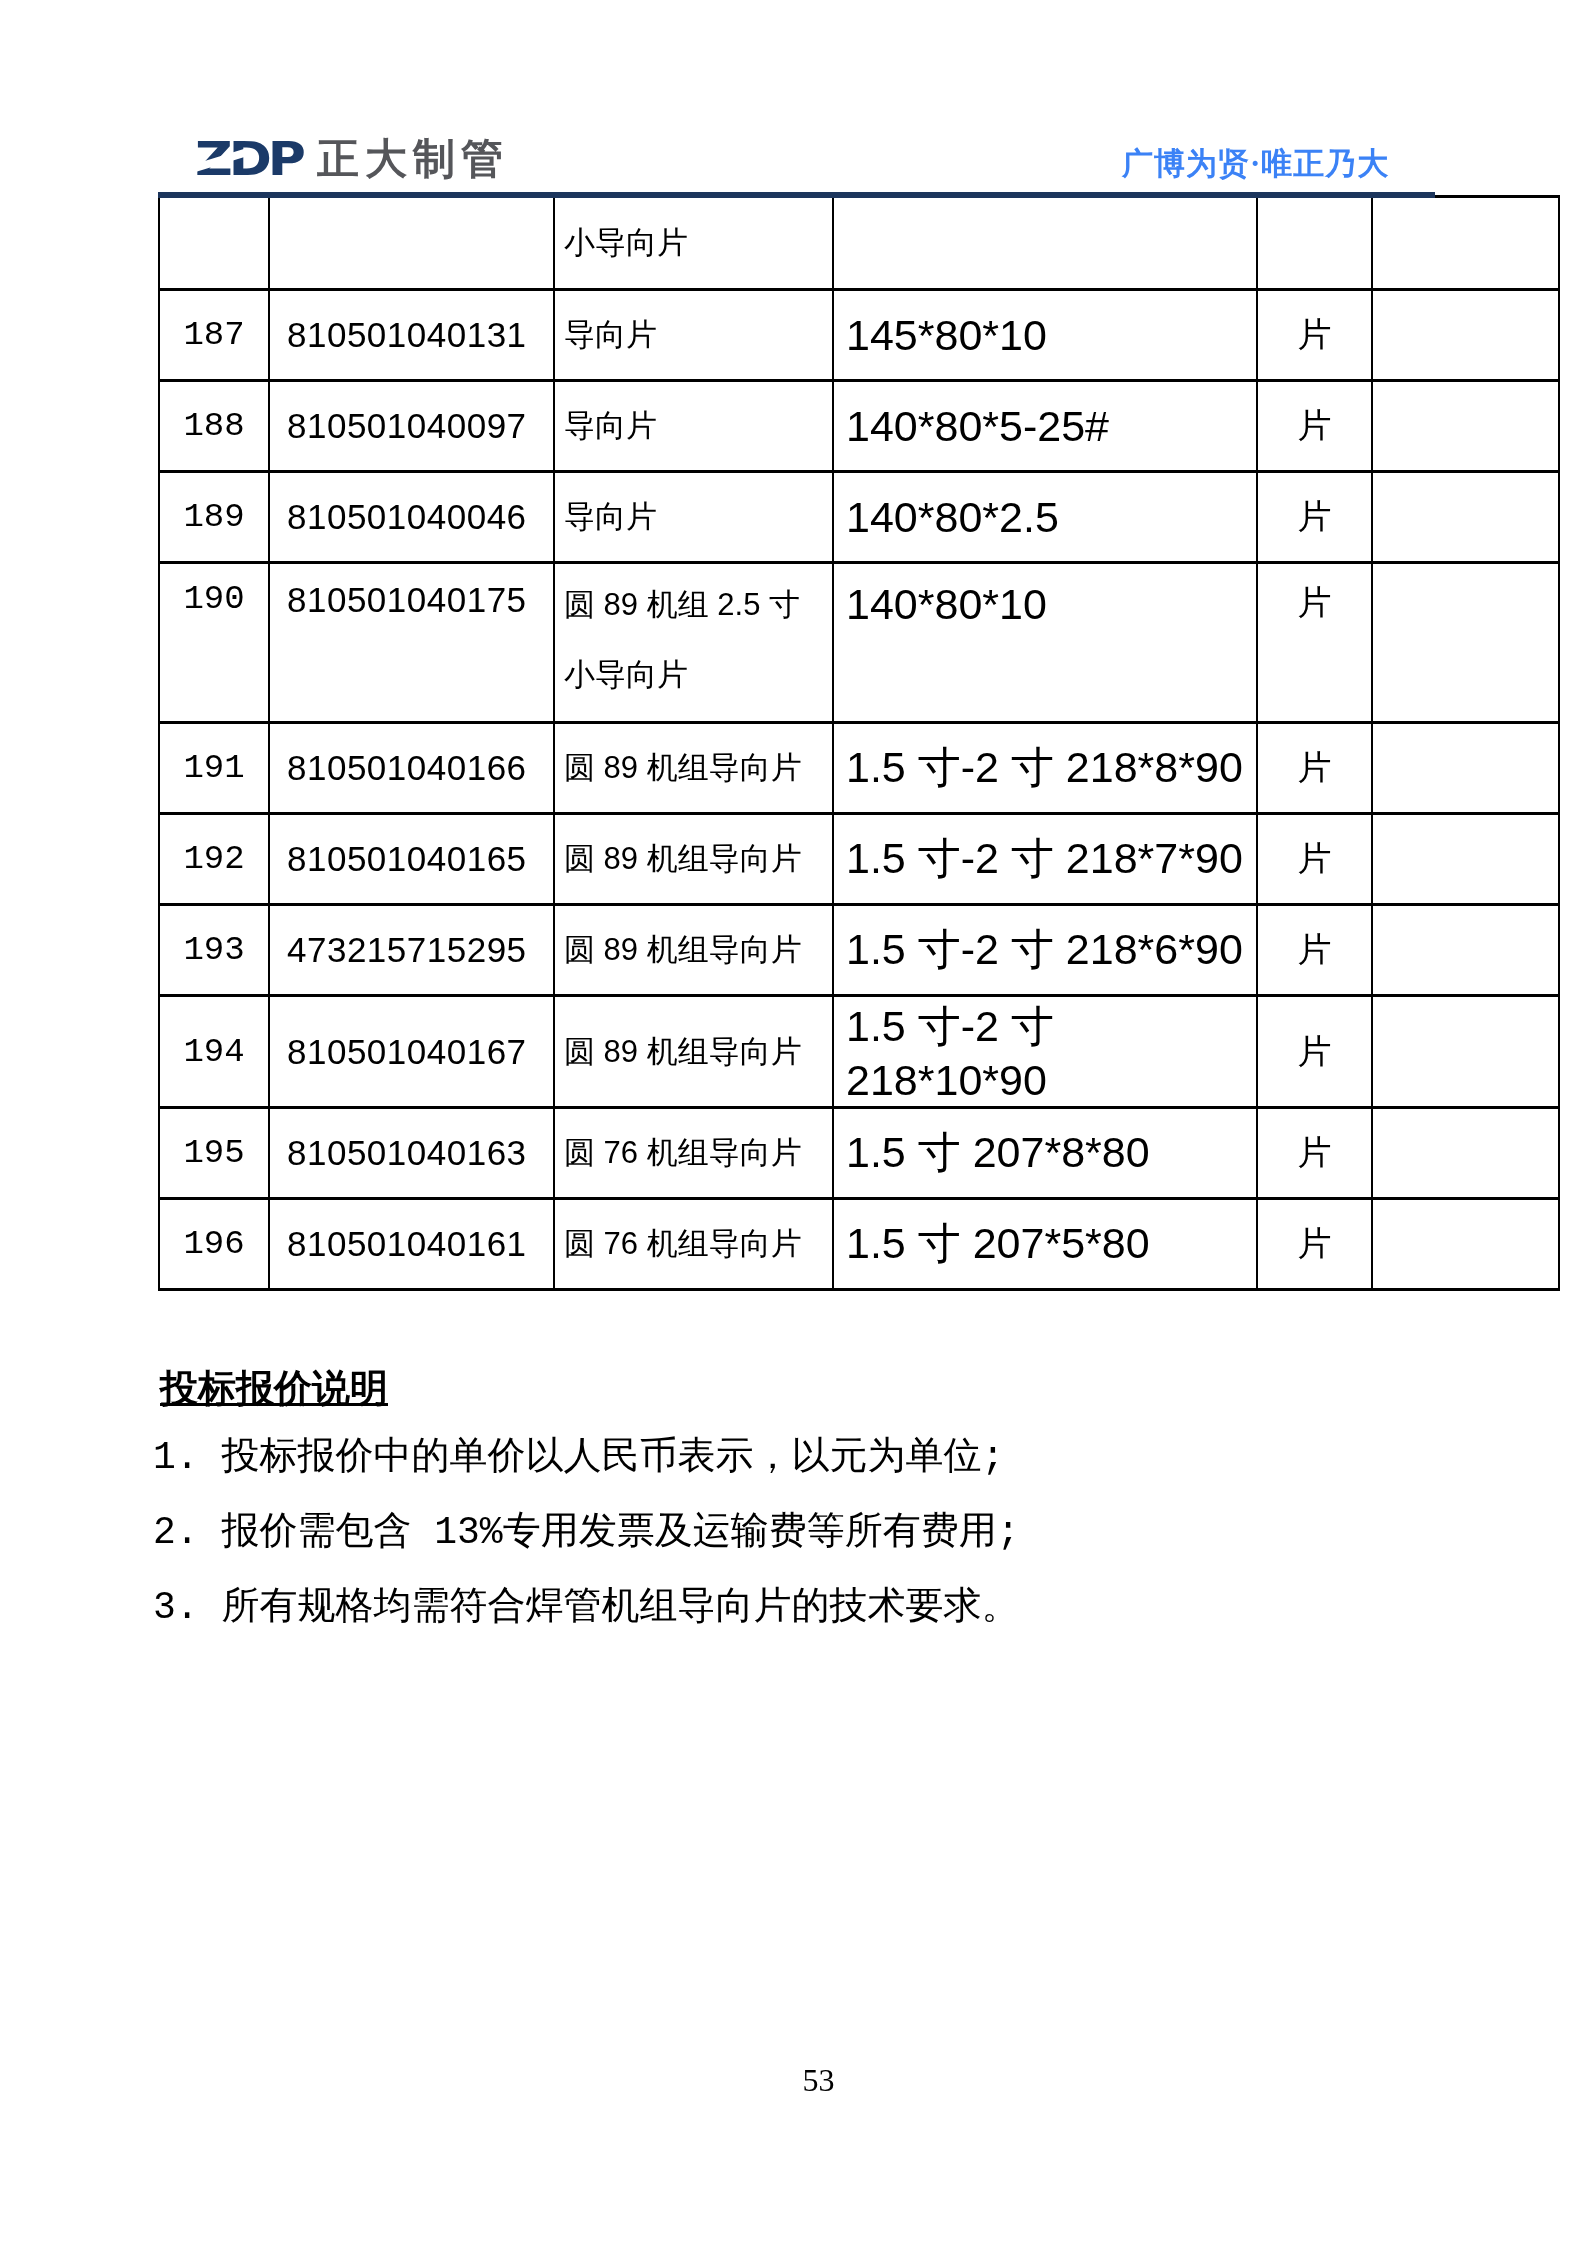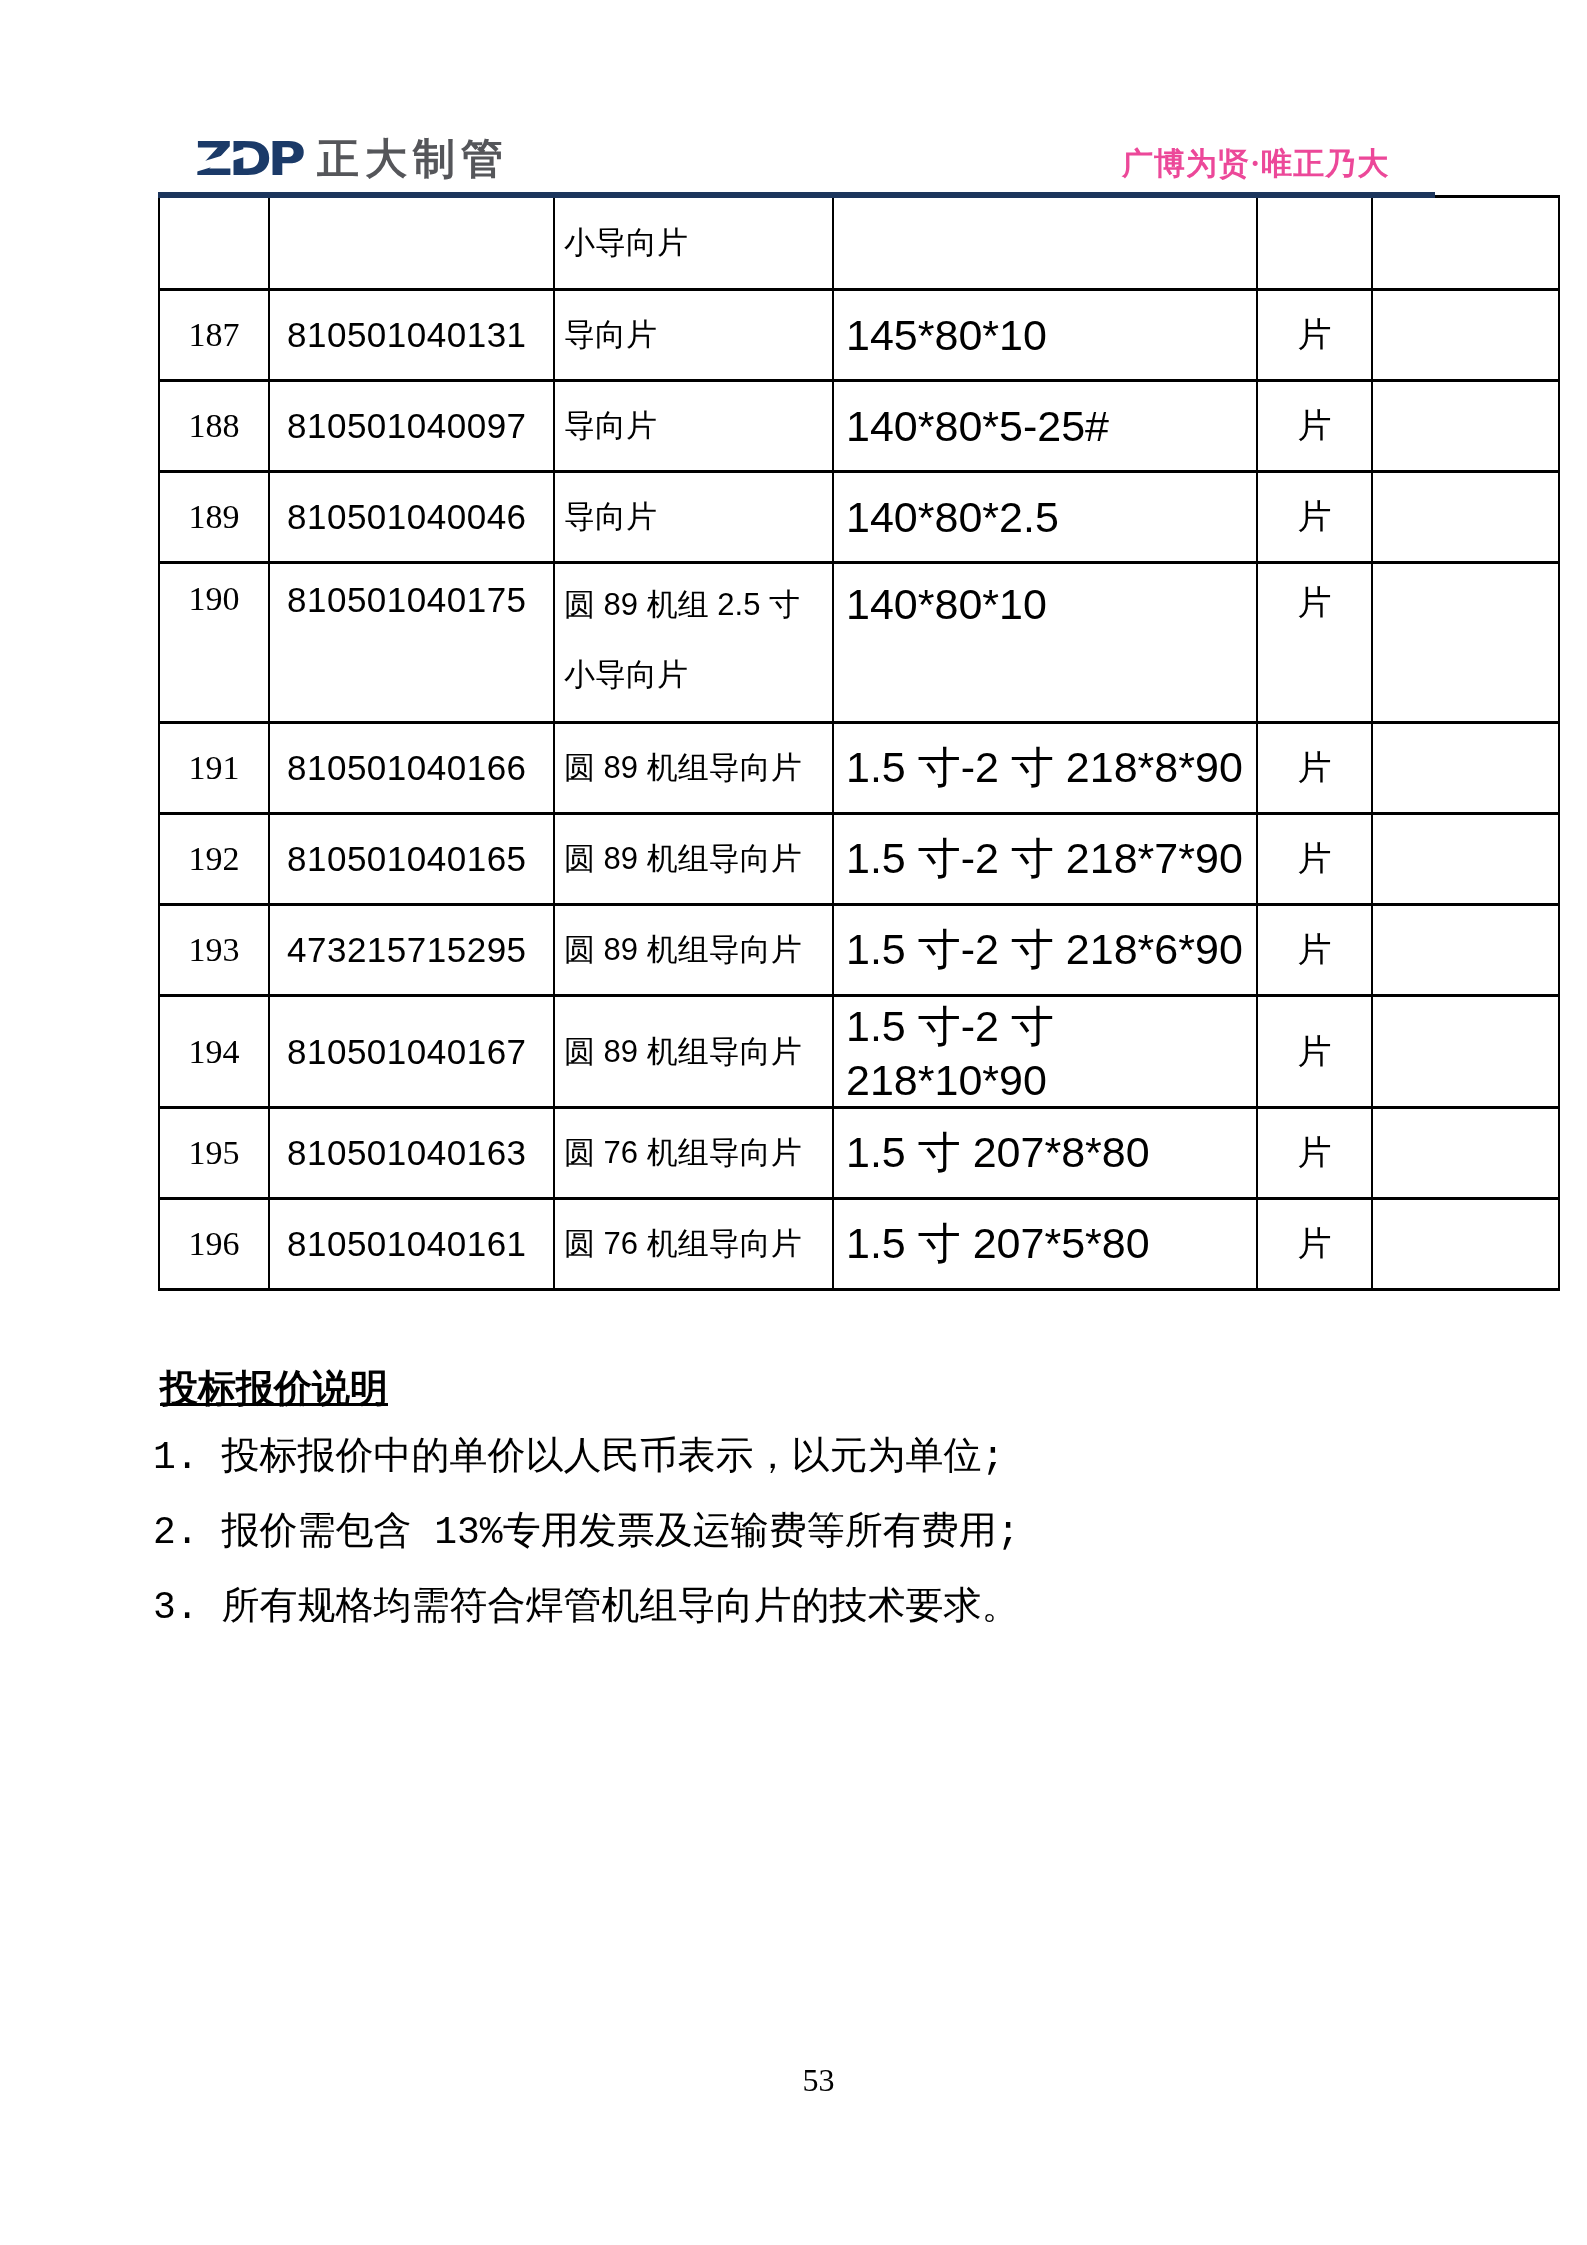--- a/index.html
+++ b/index.html
@@ -34,21 +34,21 @@
     font-size:42px; line-height:42px; font-weight:700;
     letter-spacing:6px;
     color:#55565a;
     font-family:Liberation Sans, sans-serif;
   }
   .slogan {
     position:absolute; left:1122px; top:147px;
     font-family:"Liberation Serif", serif;
     font-weight:700; font-size:31px; line-height:34px;
     letter-spacing:1px;
-    color:#ec4899;
+    color:#3b82f6;
   }
   .header-rule {
     position:absolute; left:158px; top:192px;
     width:1277px; height:6px;
     background:#1c355c;
     z-index:3;
   }
 
   
   table.items {
@@ -62,21 +62,21 @@
     border:2px solid #000;
     border-top-width:3px; border-bottom-width:3px;
     vertical-align:middle;
     overflow:hidden;
   }
   tr.row        { height:91px; }
   tr.partial    { height:93px; }
   tr.tall       { height:160px; }
   tr.tall td    { vertical-align:top; padding-top:16px; }
 
-  td.c-no   { font-family:Liberation Serif, serif; font-size:34px; text-align:center; }
+  td.c-no   { font-family:Liberation Mono, monospace; font-size:34px; text-align:center; }
   td.c-code { font-size:35px; padding-left:17px; letter-spacing:0.5px; }
   td.c-name { font-size:31px; padding-left:9px; white-space:pre-line; line-height:48px; }
   tr.tall td.c-name { line-height:70px; padding-top:6px; }
   td.c-spec { font-size:43px; padding-left:12px; }
   td.c-unit { font-family:"Liberation Serif", serif; font-size:34px; text-align:center; }
   td.c-extra { }
 
   
   .notes-title {
     position:absolute; left:160px; top:1368px;

